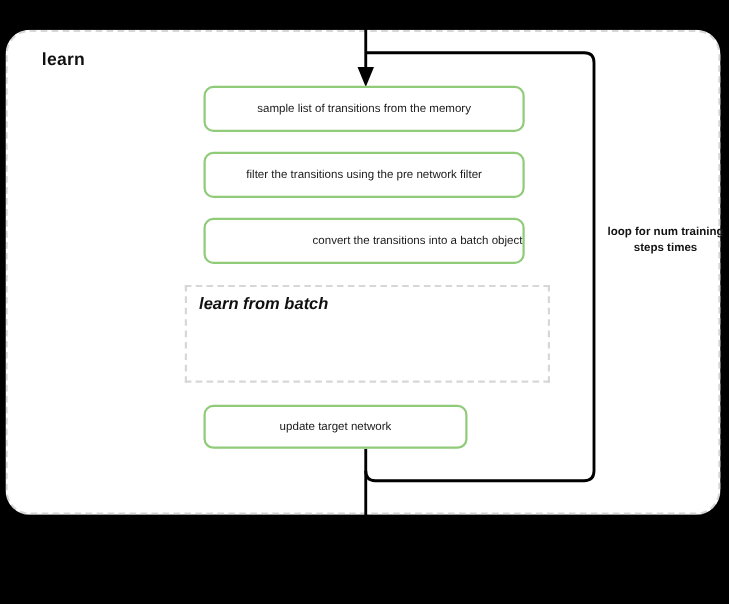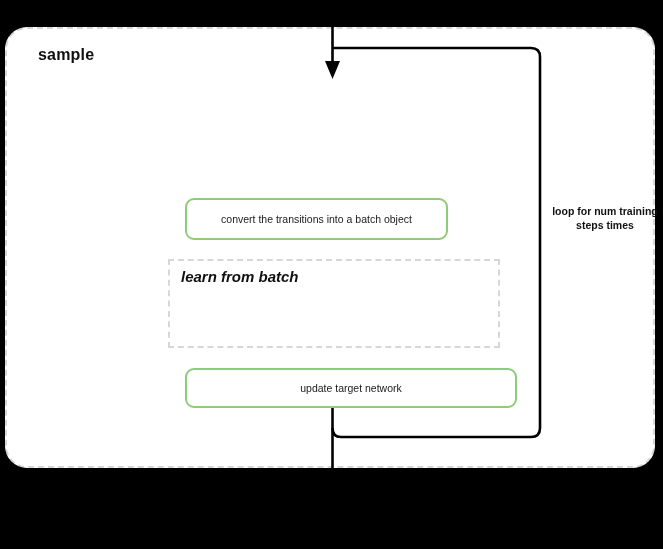--- a/index.html
+++ b/index.html
@@ -106,30 +106,36 @@
 
     <line x1="332.5" y1="0" x2="332.5" y2="70" stroke="#000000" stroke-width="2.6"></line>
 
     <polygon points="332.5,79 325,61 340,61" fill="#000000"></polygon>
 
     <path d="M 332.5 48 L 531 48 Q 540 48 540 57 L 540 428 Q 540 437 531 437 L 341 437 Q 332.5 437 332.5 428" fill="none" stroke="#000000" stroke-width="2.6"></path>
 
     <line x1="332.5" y1="408" x2="332.5" y2="470" stroke="#000000" stroke-width="2.6"></line>
   </svg>
 
-  <div class="scope-title">sample</div>
+  <div class="scope-title">learn</div>
 
+  <div class="step-box" style="left:185px; top:78px; width:292px; height:42px;">
+    <span class="step-label">sample list of transitions from the memory</span>
+  </div>
 
+  <div class="step-box" style="left:185px; top:138px; width:292px; height:42px;">
+    <span class="step-label">filter the transitions using the pre network filter</span>
+  </div>
 
-  <div class="step-box" style="left:185px; top:198px; width:263px; height:42px;">
+  <div class="step-box" style="left:185px; top:198px; width:292px; height:42px;justify-content:flex-end;">
     <span class="step-label">convert the transitions into a batch object</span>
   </div>
 
   <div class="sub-scope" style="left:168px; top:259px; width:332px; height:89px;"></div>
   <div class="sub-scope-title" style="left:181px; top:266px;font-style:italic;">learn from batch</div>
 
-  <div class="step-box" style="left:185px; top:368px; width:332px; height:40px;">
+  <div class="step-box" style="left:185px; top:368px; width:240px; height:40px;">
     <span class="step-label">update target network</span>
   </div>
 
   <div class="loop-label" style="left:550px; top:205px;">loop for num training steps times</div>
 
 </div>
 
 </body></html>

